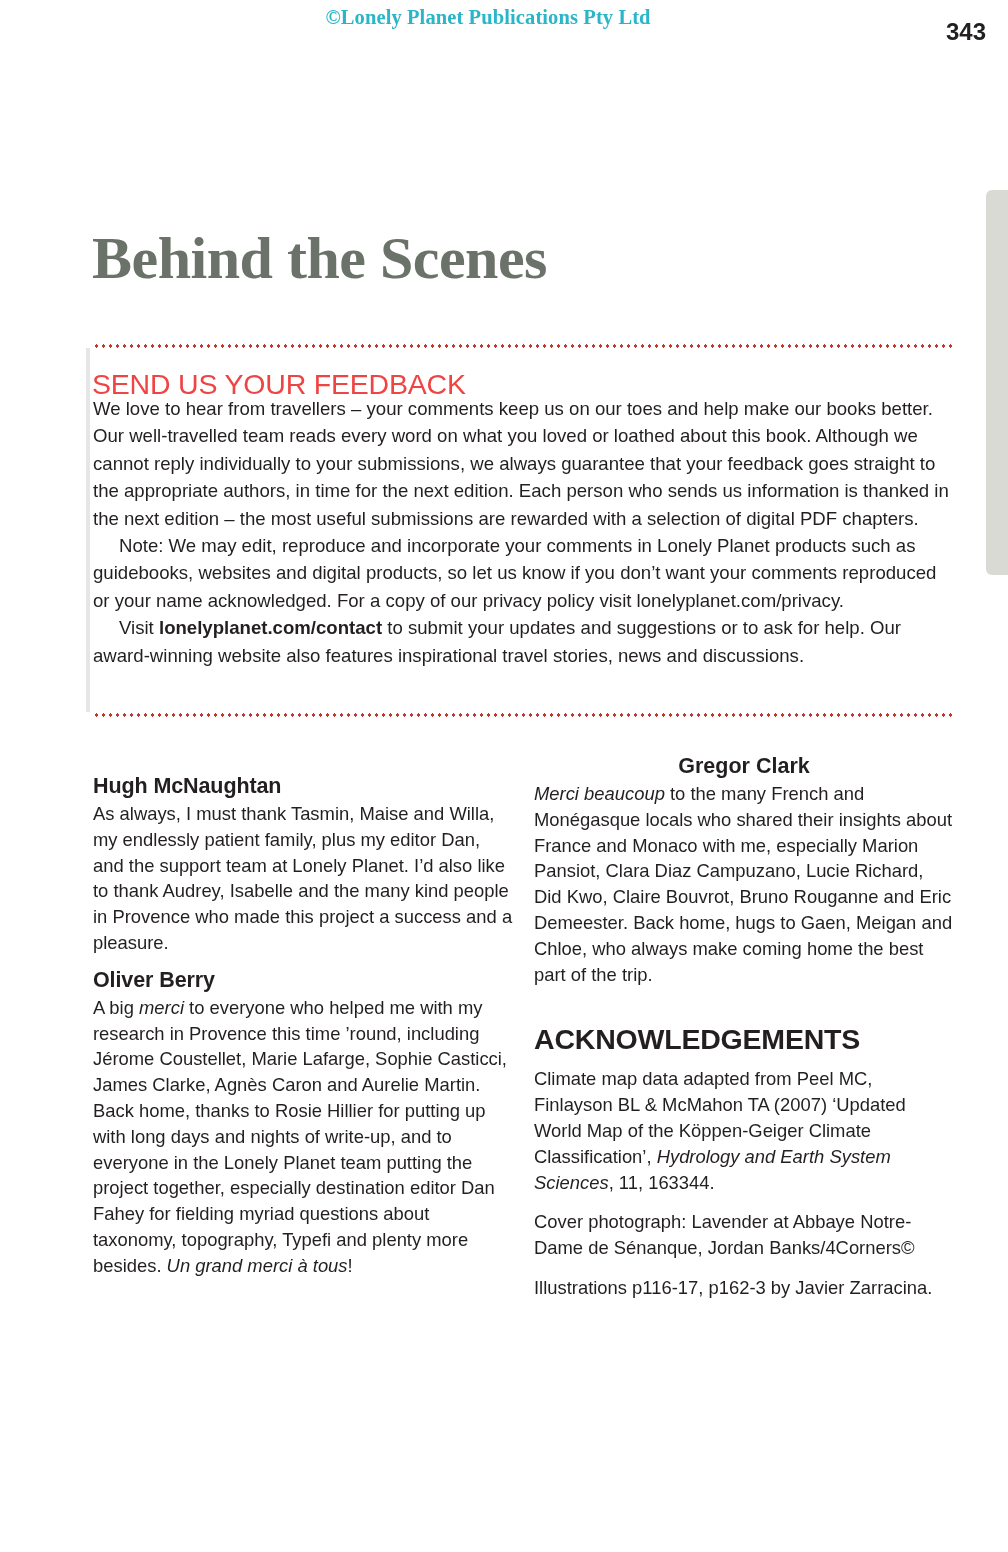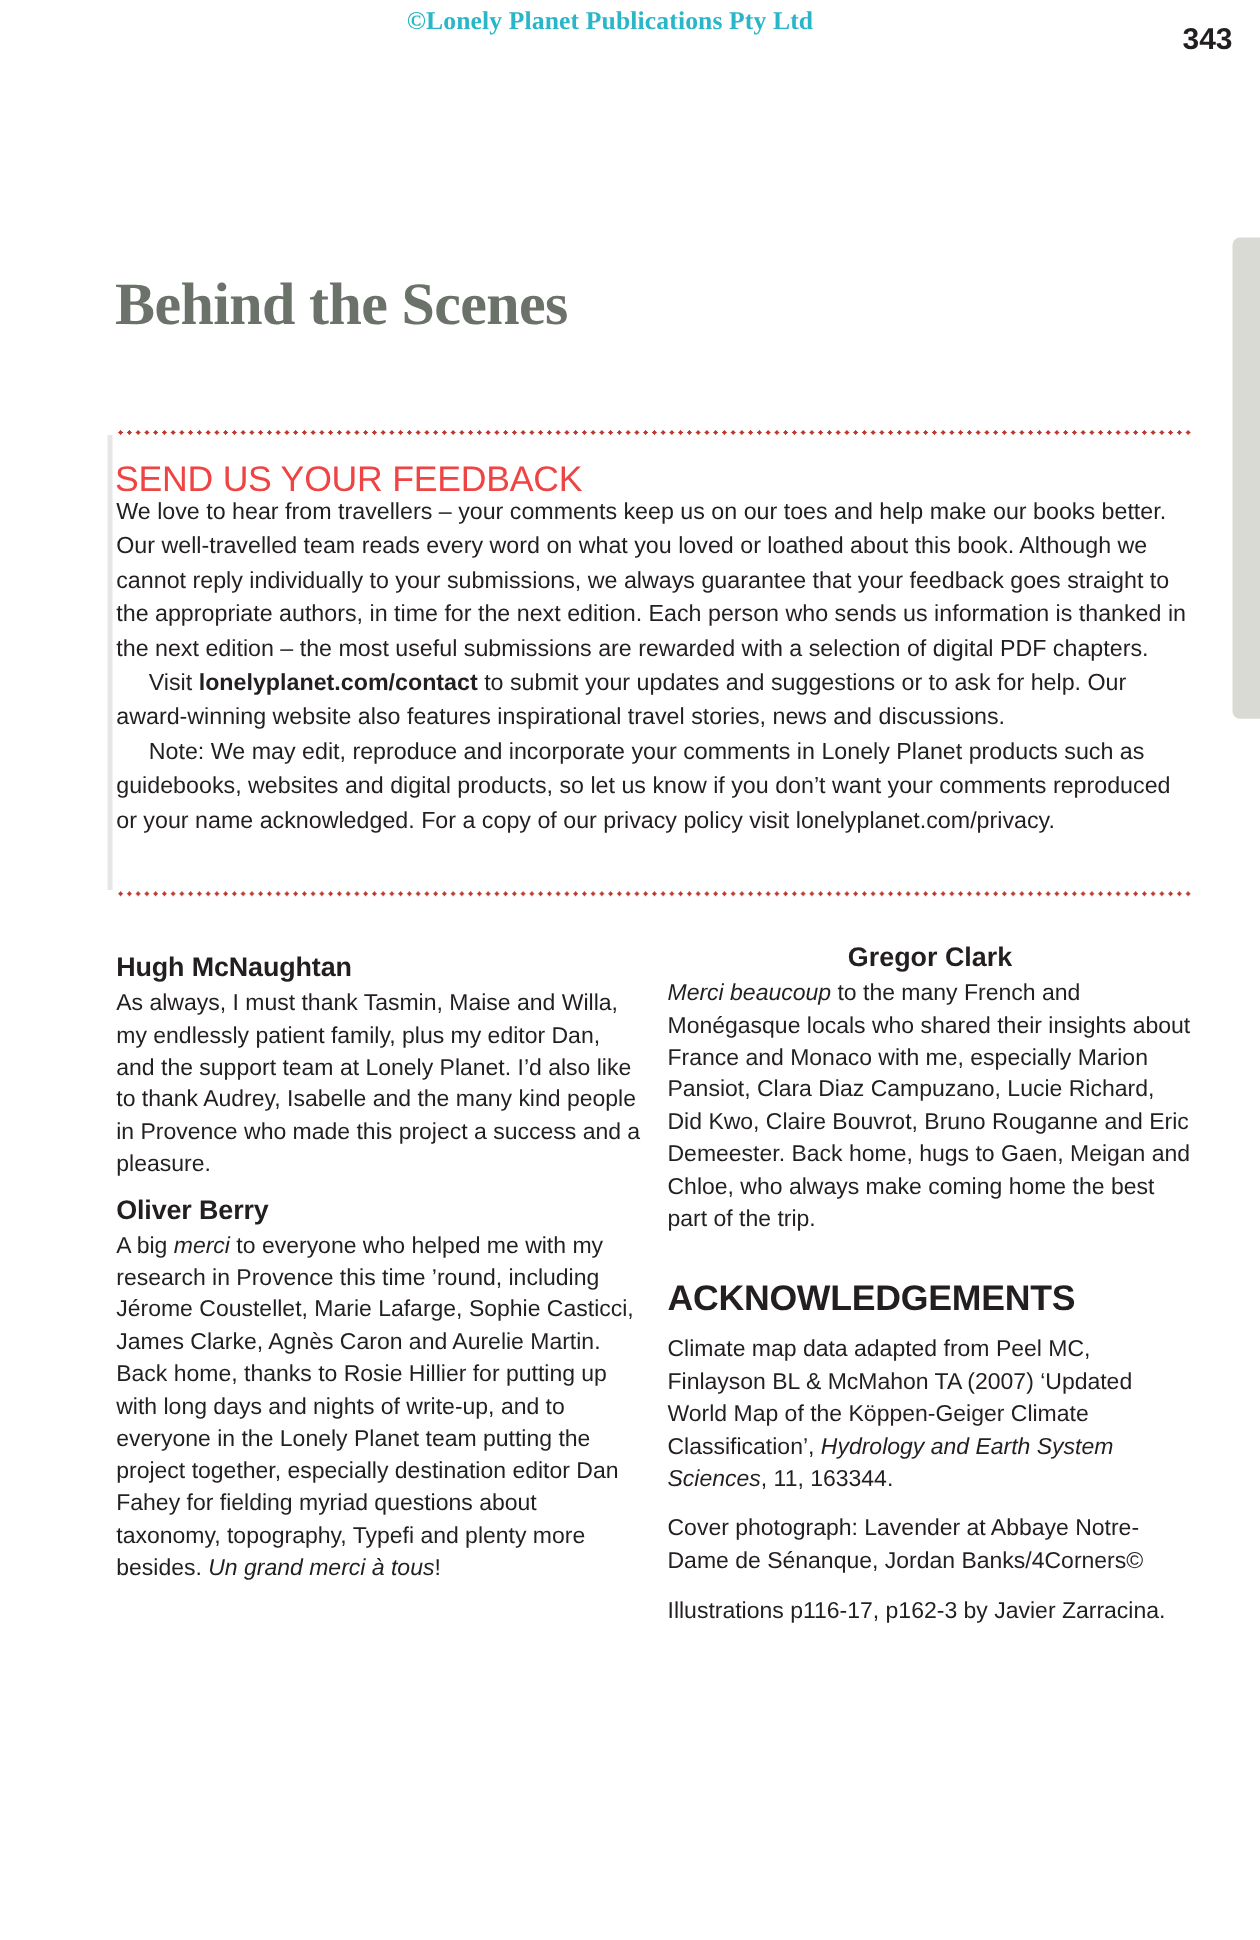--- a/index.html
+++ b/index.html
@@ -51,21 +51,21 @@
     background: #d9dad4;
     border-radius: 6px 0 0 6px;
   }
   
   .doc-title {
     position: absolute;
     left: 92px;
     top: 188px;
     font-family: "Liberation Serif", serif;
     font-weight: bold;
-    font-size: 48px;
+    font-size: 60px;
     line-height: 1.0;
     color: #6b7269;
     letter-spacing: -0.5px;
   }
   
   .dotted-rule {
     position: absolute;
     left: 93px;
     width: 862px;
     height: 4px;
@@ -140,21 +140,21 @@
     letter-spacing: -0.2px;
     margin: 36px 0 10px 0;
   }
   .writer-name {
     font-family: "Liberation Sans", sans-serif;
     font-weight: bold;
     font-size: 21.5px;
     margin: 12px 0 2px 0;
     letter-spacing: -0.1px;
   }
-  .writer-name.first { margin-top: 8px; }
+  .writer-name.first { margin-top: 20px; }
   .col-body {
     font-family: "Liberation Sans", sans-serif;
     font-size: 18.4px;
     line-height: 25.8px;
     margin: 0;
   }
   .col-body em { font-style: italic; }
   .ack-para {
     font-family: "Liberation Sans", sans-serif;
     font-size: 18.4px;
@@ -182,22 +182,22 @@
 
   <h1 class="doc-title">Behind the Scenes</h1>
 
   <div class="dotted-rule rule-top"></div>
   <div class="left-marker"></div>
 
   <div class="h1-section" id="feedback-heading">SEND US YOUR FEEDBACK</div>
 
   <div class="body-text" id="feedback-body">
     <p>We love to hear from travellers – your comments keep us on our toes and help make our books better. Our well-travelled team reads every word on what you loved or loathed about this book. Although we cannot reply individually to your submissions, we always guarantee that your feedback goes straight to the appropriate authors, in time for the next edition. Each person who sends us information is thanked in the next edition – the most useful submissions are rewarded with a selection of digital PDF chapters.</p>
+    <p class="indent">Note: We may edit, reproduce and incorporate your comments in Lonely Planet products such as guidebooks, websites and digital products, so let us know if you don’t want your comments reproduced or your name acknowledged. For a copy of our privacy policy visit lonelyplanet.com/privacy.</p>
     <p class="indent"><span>Visit </span><b>lonelyplanet.com/contact</b><span> to submit your updates and suggestions or to ask for help. Our award-winning website also features inspirational travel stories, news and discussions.</span></p>
-    <p class="indent">Note: We may edit, reproduce and incorporate your comments in Lonely Planet products such as guidebooks, websites and digital products, so let us know if you don’t want your comments reproduced or your name acknowledged. For a copy of our privacy policy visit lonelyplanet.com/privacy.</p>
   </div>
 
   <div class="dotted-rule rule-bottom"></div>
 
   <div class="col-left">
 
     <div class="writer-name first">Hugh McNaughtan</div>
     <p class="col-body">As always, I must thank Tasmin, Maise and Willa, my endlessly patient family, plus my editor Dan, and the support team at Lonely Planet. I’d also like to thank Audrey, Isabelle and the many kind people in Provence who made this project a success and a pleasure.</p>
 
     <div class="writer-name">Oliver Berry</div>

